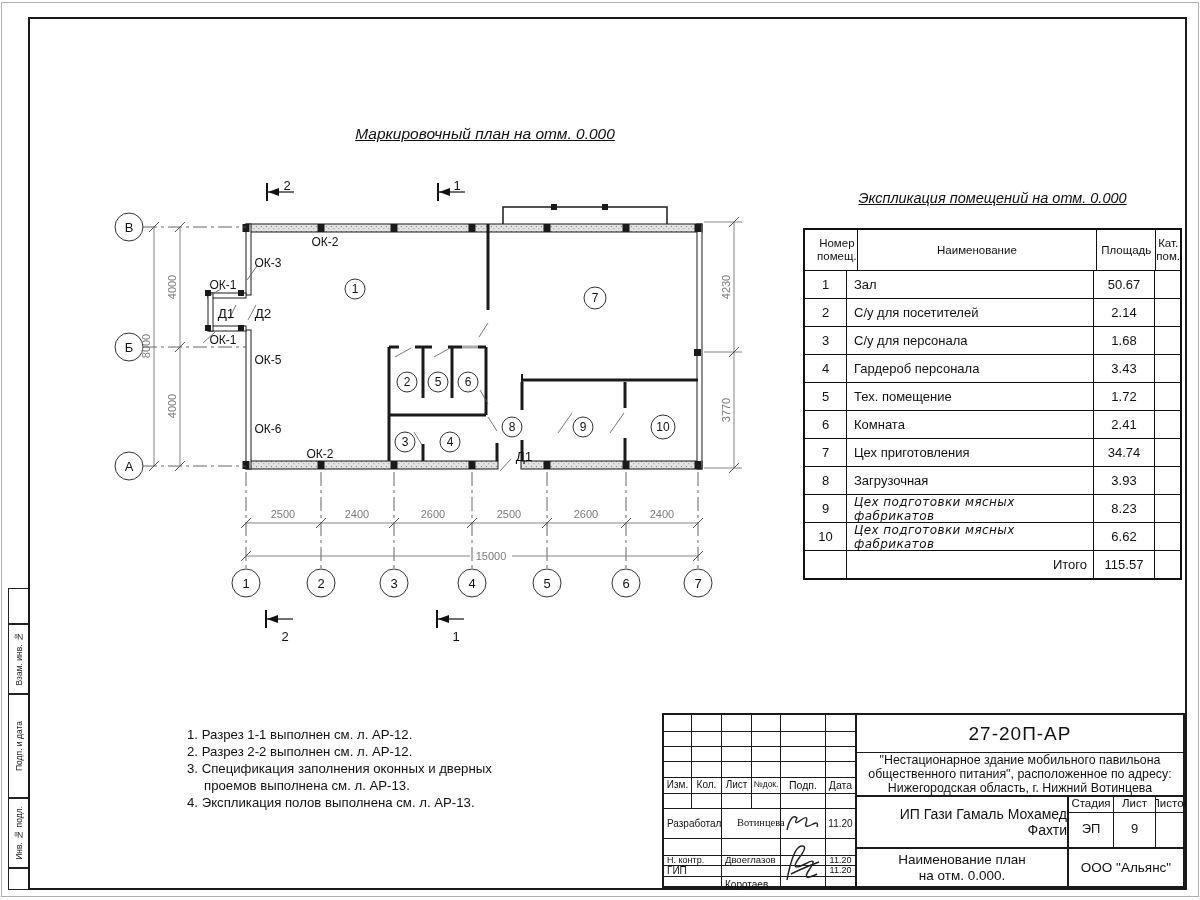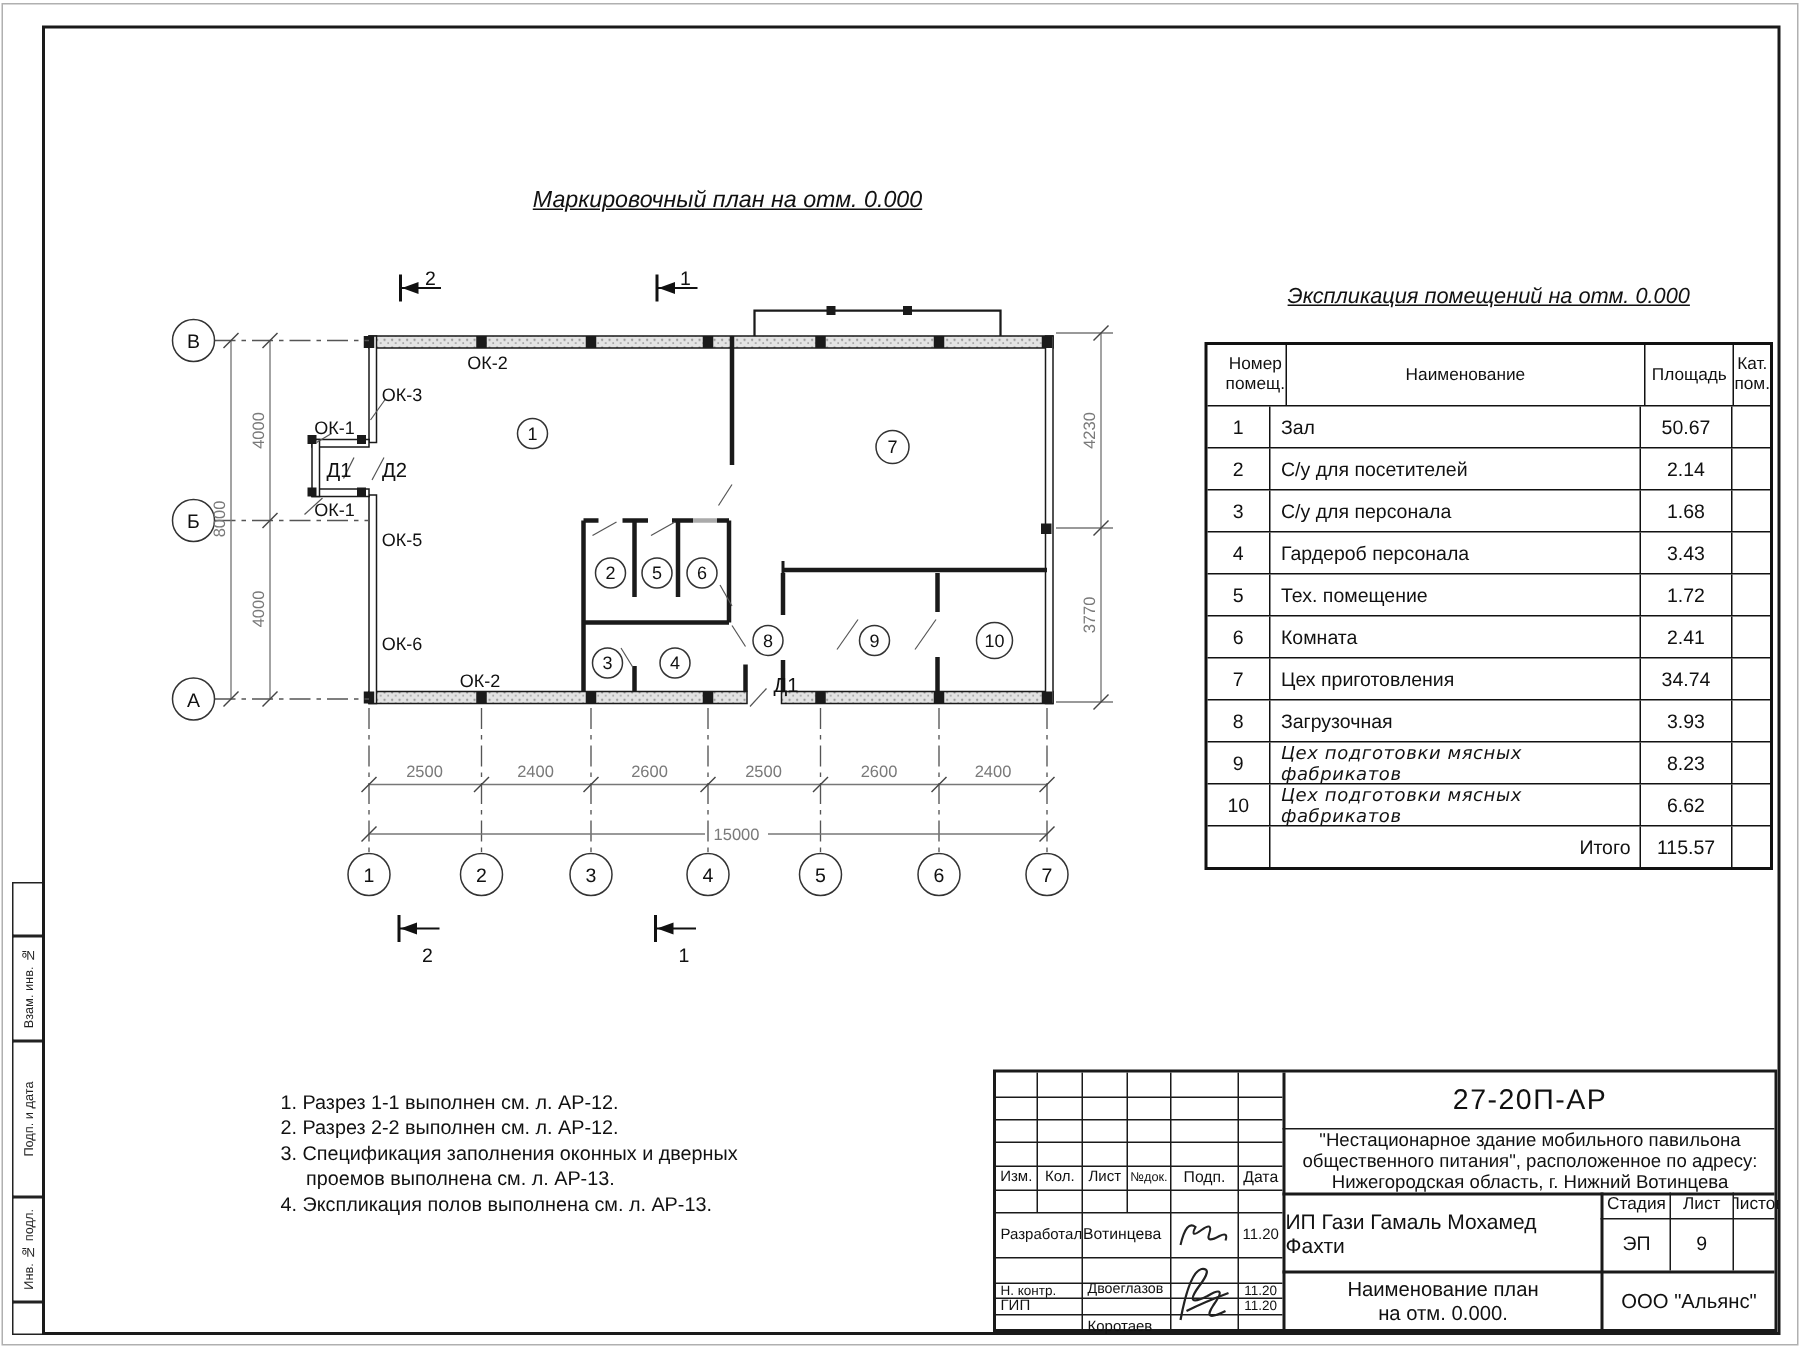--- a/index.html
+++ b/index.html
@@ -24,21 +24,21 @@
   .srow.hdr{height:40px;border-top:none;margin-left:12px;}
   .sc{box-sizing:border-box;border-right:1px solid #111;display:flex;align-items:center;justify-content:center;font-size:13px;}
   .c1{width:42px;}.c2{width:247px;justify-content:flex-start;padding-left:7px;}
   .c3{width:61px;}.c4{flex:1;border-right:none;}
   .hdr .sc{font-size:11.5px;text-align:center;line-height:1.12;justify-content:center;}
   .gost{font-family:"DejaVu Sans",sans-serif;font-style:italic;font-size:12px;letter-spacing:0.4px;}
   .totlabel{justify-content:flex-end;padding-right:6px;padding-left:0;}
   
   .tblock{left:662px;top:713px;width:523px;height:175px;border:2px solid #1a1a1a;box-sizing:border-box;background:#fff;}
   .tb{position:absolute;background:#1a1a1a;}
-  .cell{position:absolute;display:flex;align-items:center;justify-content:center;text-align:left;line-height:1.15;}
+  .cell{position:absolute;display:flex;align-items:center;justify-content:center;text-align:right;line-height:1.15;}
   .left{justify-content:flex-start;text-align:left;padding-left:3px;}
 </style>
 </head>
 <body>
 
 <div class="abs pageedge"></div>
 <div class="abs frame"></div>
 
 <div class="abs stampcol">
   <div class="scell" style="top:0;height:35px;"></div>
@@ -424,21 +424,21 @@
   <div class="cell" style="left:405px;top:134px;width:114px;height:37px;font-size:13.5px;">ООО "Альянс"</div>
 
   <div class="cell" style="left:0;top:62px;width:27px;height:16px;font-size:10px;">Изм.</div>
   <div class="cell" style="left:28px;top:62px;width:29px;height:16px;font-size:10px;">Кол.</div>
   <div class="cell" style="left:58px;top:62px;width:29px;height:16px;font-size:10px;">Лист</div>
   <div class="cell" style="left:88px;top:62px;width:28px;height:16px;font-size:8.5px;">№док.</div>
   <div class="cell" style="left:117px;top:62px;width:44px;height:16px;font-size:10.5px;">Подп.</div>
   <div class="cell" style="left:162px;top:62px;width:29px;height:16px;font-size:10.5px;">Дата</div>
 
   <div class="cell left" style="left:0;top:94px;width:57px;height:29px;font-size:10px;">Разработал</div>
-  <div class="cell left" style="left:55px;top:94px;width:58px;height:29px;font-size:10.5px;">Вотинцева</div>
+  <div class="cell left" style="left:70px;top:94px;width:58px;height:29px;font-size:10.5px;font-family:Liberation Serif, serif;">Вотинцева</div>
   <div class="cell" style="left:162px;top:94px;width:29px;height:29px;font-size:10px;">11.20</div>
   <div class="cell left" style="left:0;top:140px;width:57px;height:10px;font-size:9px;">Н. контр.</div>
   <div class="cell left" style="left:58px;top:140px;width:58px;height:10px;font-size:9.5px;">Двоеглазов</div>
   <div class="cell" style="left:162px;top:140px;width:29px;height:10px;font-size:9px;">11.20</div>
   <div class="cell left" style="left:0;top:150px;width:57px;height:11px;font-size:10px;">ГИП</div>
   <div class="cell left" style="left:58px;top:150px;width:58px;height:11px;font-size:10px;margin-top:14px;">Коротаев</div>
   <div class="cell" style="left:162px;top:150px;width:29px;height:11px;font-size:9px;">11.20</div>
 
   <svg class="abs" style="left:117px;top:95px;" width="44" height="27" viewBox="0 0 44 27">
     <path d="M6 20 Q10 3 16 8 Q12 16 20 10 Q28 4 25 13 Q23 19 32 14 Q38 11 36 17" fill="none" stroke="#222" stroke-width="1.4"></path>

